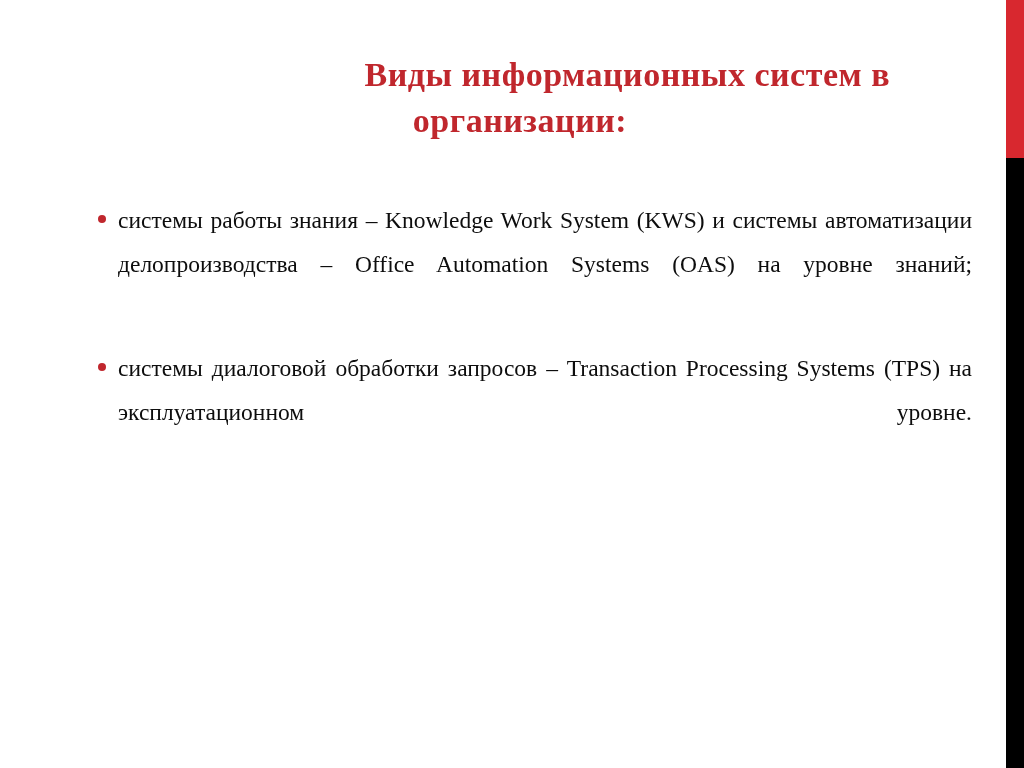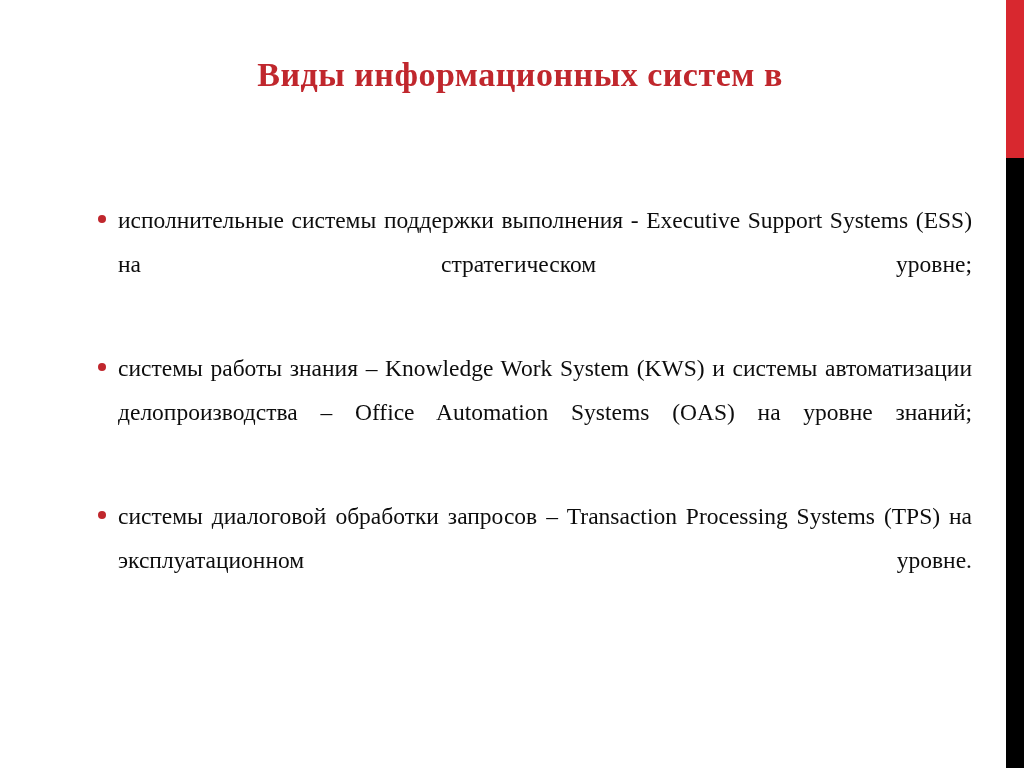--- a/index.html
+++ b/index.html
@@ -106,29 +106,26 @@
 <body>
 
 <div class="slide" style="background: rgb(255, 255, 255);">
 
   <div class="edge-bar">
     <div class="edge-bar-red" style="background: rgb(216, 40, 47);"></div>
     <div class="edge-bar-black" style="background: rgb(0, 0, 0);"></div>
   </div>
 
   <div class="title-block">
-    <div class="title-line" style="color: rgb(192, 39, 45);">Виды информационных систем в</div>
+    <div class="title-line" style="color: rgb(192, 39, 45); text-align: right;">Виды информационных систем в</div>
+    <div class="title-line" style="color: rgb(192, 39, 45);">организации:</div>
   </div>
 
   <div class="body-block">
 
-    <div class="bullet-item">
-      <span class="marker" style="background: rgb(192, 39, 45);"></span>
-      <span class="text" style="color: rgb(13, 13, 13);">исполнительные системы поддержки выполнения - Executive Support Systems (ESS) на стратегическом уровне;</span>
-    </div>
 
 
     <div class="bullet-item">
       <span class="marker" style="background: rgb(192, 39, 45);"></span>
       <span class="text" style="color: rgb(13, 13, 13);">системы работы знания – Knowledge Work System (KWS) и системы автоматизации делопроизводства – Office Automation Systems (OAS) на уровне знаний;</span>
     </div>
 
     <div class="bullet-item">
       <span class="marker" style="background: rgb(192, 39, 45);"></span>
       <span class="text" style="color: rgb(13, 13, 13);">системы диалоговой обработки запросов – Transaction Processing Systems (TPS) на эксплуатационном уровне.</span>

